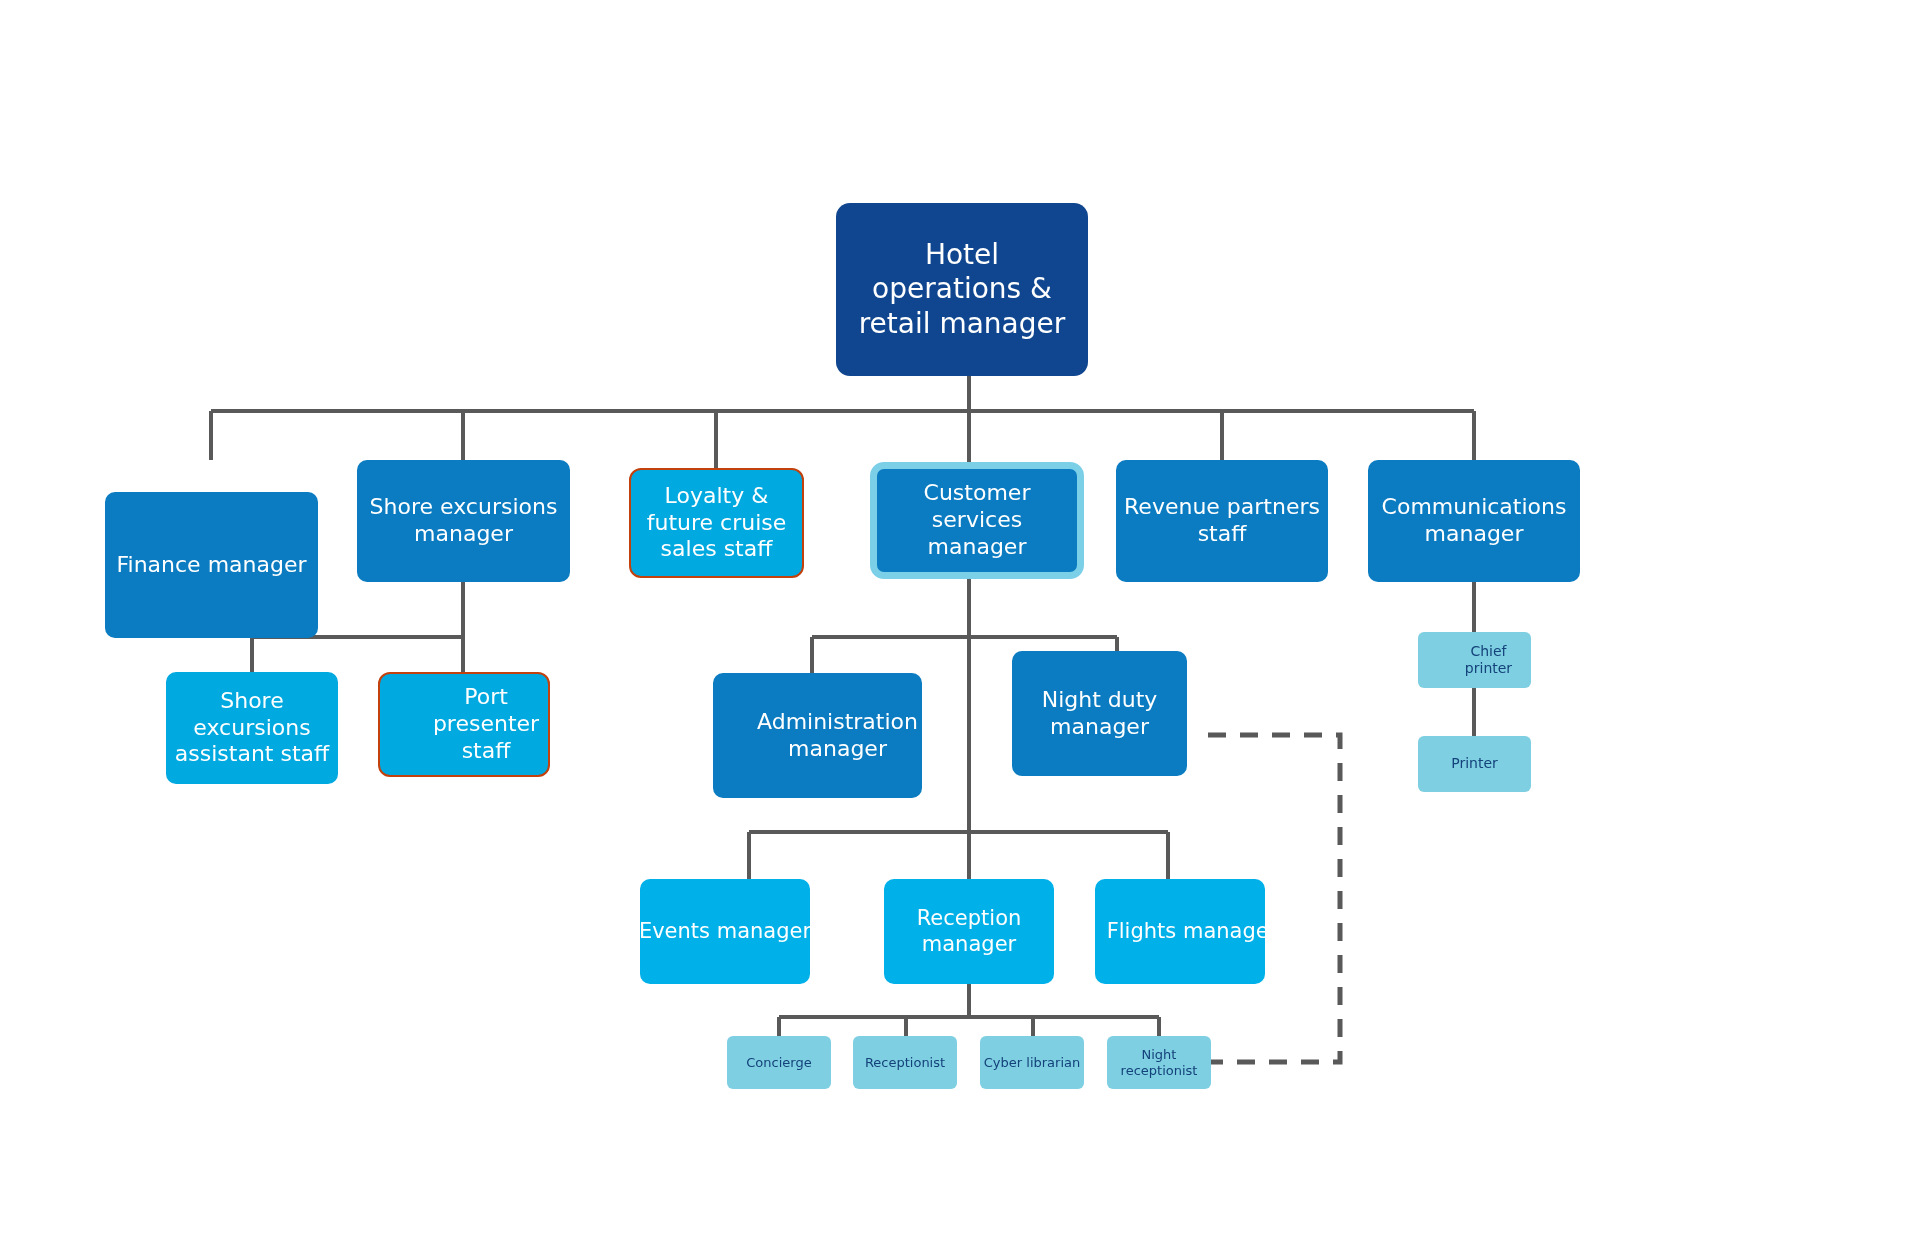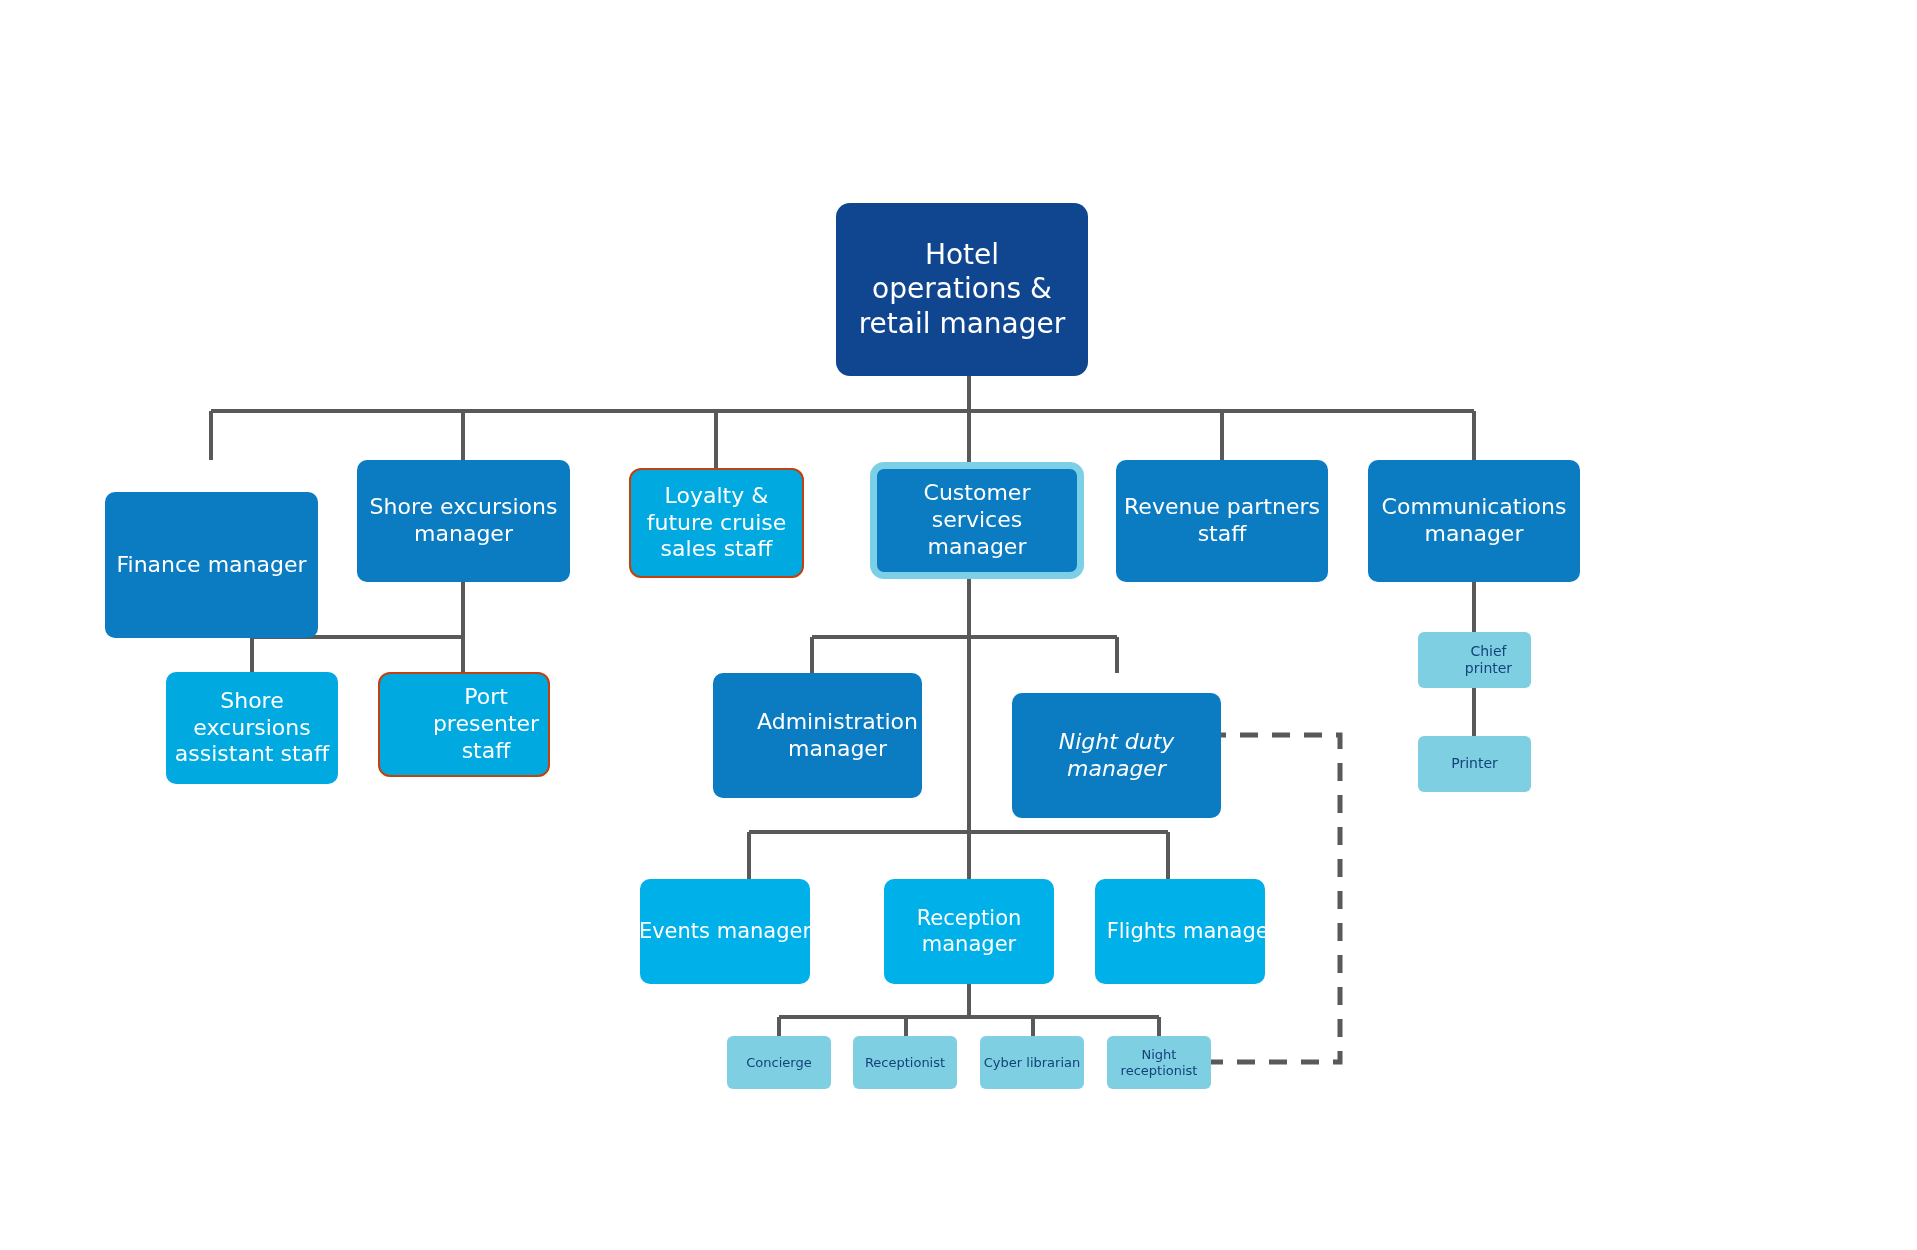--- a/index.html
+++ b/index.html
@@ -186,21 +186,21 @@
   <div class="node n-cyan-bd" style="left:378px; top:672px; width:172px; height:105px;padding-left:44px;">
     <span class="node-label">Port presenter
 staff</span>
   </div>
 
   <div class="node n-mid" style="left:713px; top:673px; width:209px; height:125px;padding-left:40px;">
     <span class="node-label">Administration
 manager</span>
   </div>
 
-  <div class="node n-mid" style="left:1012px; top:693px; width:209px; height:125px;font-style:italic;">
+  <div class="node n-mid" style="left:1012px; top:651px; width:175px; height:125px;">
     <span class="node-label">Night duty
 manager</span>
   </div>
 
   <div class="node n-light" style="left:1418px; top:632px; width:113px; height:56px;padding-left:28px;">
     <span class="node-label">Chief printer</span>
   </div>
 
   <div class="node n-light" style="left:1418px; top:736px; width:113px; height:56px;">
     <span class="node-label">Printer</span>

